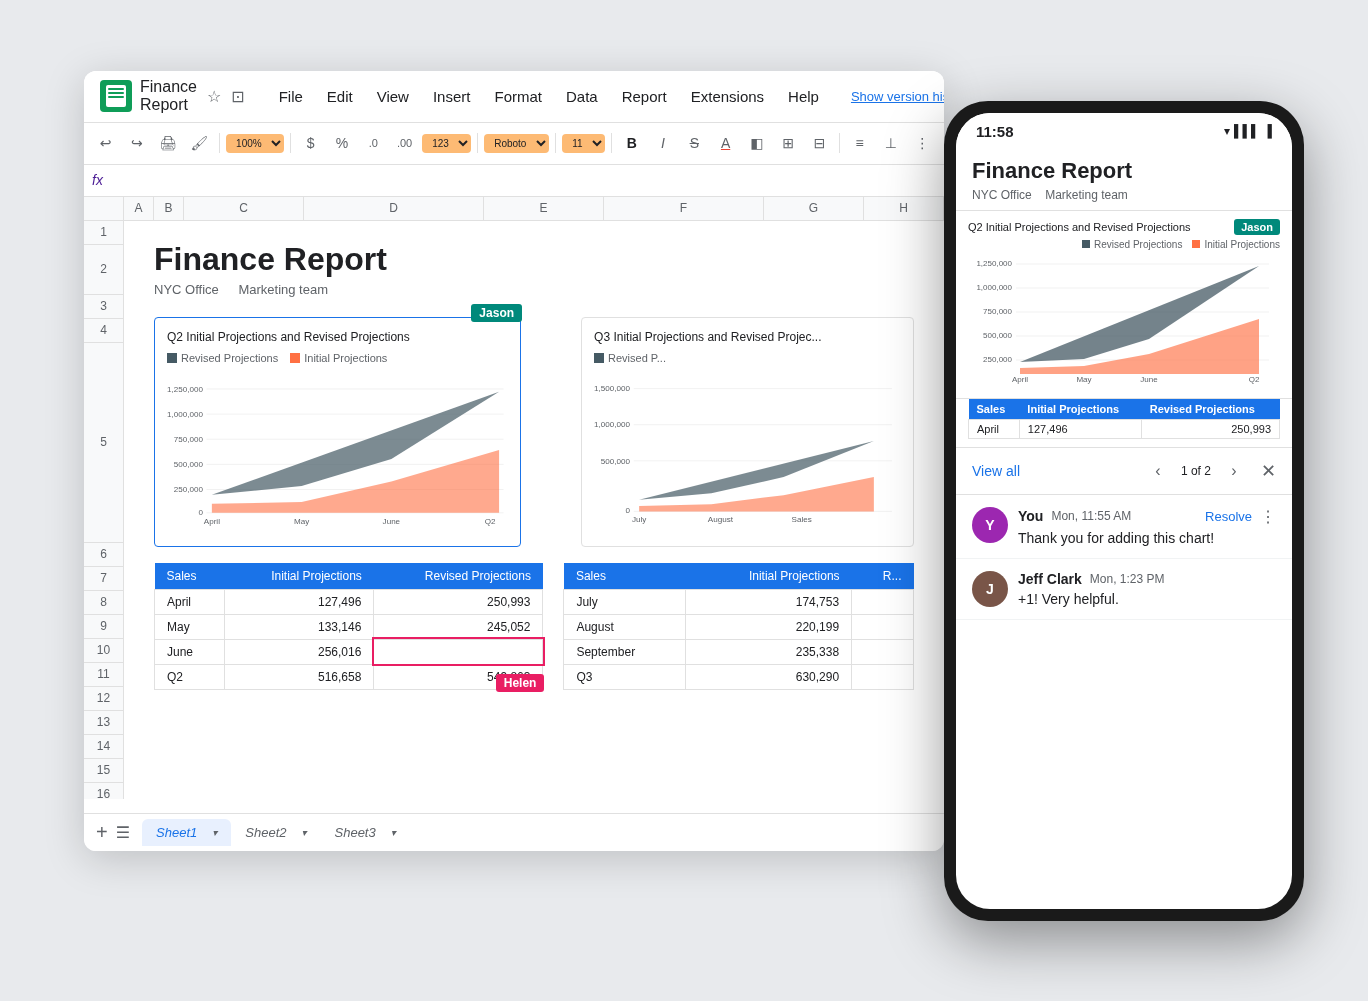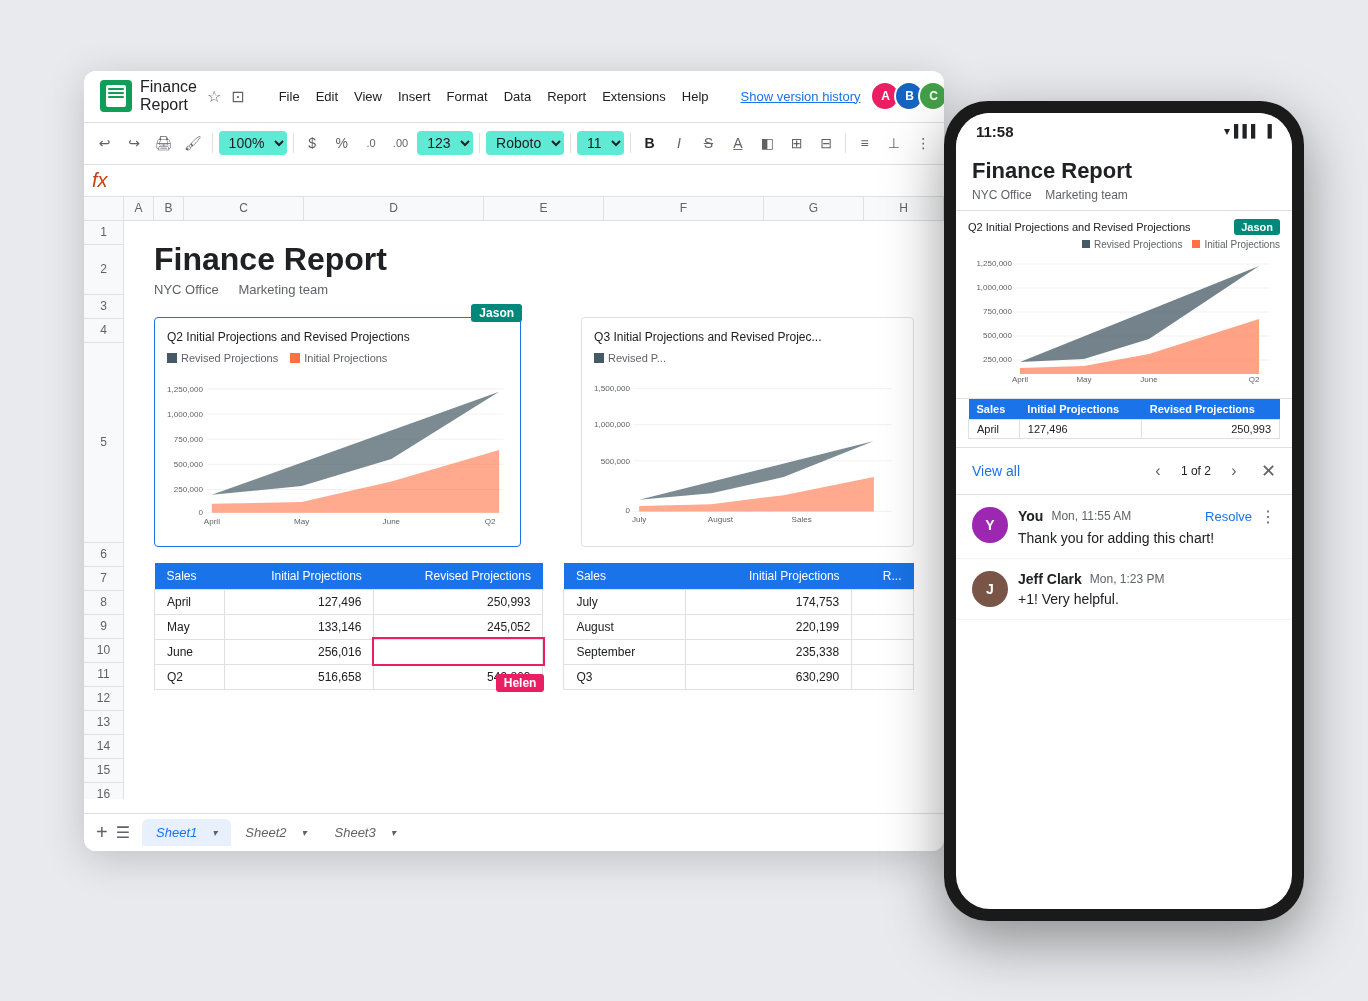--- a/index.html
+++ b/index.html
@@ -81,24 +81,24 @@
       align-items: center;
     }
     .title-icon-btn {
       color: #5f6368;
       font-size: 16px;
       cursor: pointer;
       padding: 2px;
     }
     .menu-bar {
       display: flex;
-      gap: 0;
+      gap: 8px;
       align-items: center;
       padding: 0 16px;
-      font-size: 13px;
+      font-size: 15px;
       color: #202124;
       flex: 1;
     }
     .menu-item {
       padding: 4px 8px;
       border-radius: 4px;
       cursor: pointer;
     }
     .title-right {
       display: flex;
@@ -159,43 +159,43 @@
       background: none;
     }
     .toolbar-divider {
       width: 1px;
       height: 20px;
       background: #e0e0e0;
       margin: 0 2px;
     }
     .font-selector {
       border: none;
-      background: #5eead4;
+      background: #fdba74;
       border-radius: 4px;
       padding: 3px 6px;
-      font-size: 14px;
+      font-size: 10px;
       color: #202124;
       cursor: pointer;
     }
     .bold-btn {
       font-weight: 700;
       color: #202124;
     }
     .formula-bar {
       display: flex;
       align-items: center;
       padding: 4px 8px;
       background: #fff;
       border-bottom: 1px solid #e0e0e0;
       height: 32px;
       gap: 8px;
     }
     .formula-fx {
-      color: #c2410c;
-      font-size: 20px;
+      color: #4c1d95;
+      font-size: 14px;
       font-style: italic;
     }
     .formula-input {
       flex: 1;
       border: none;
       outline: none;
       font-size: 13px;
       color: #202124;
     }
     .row-headers {

